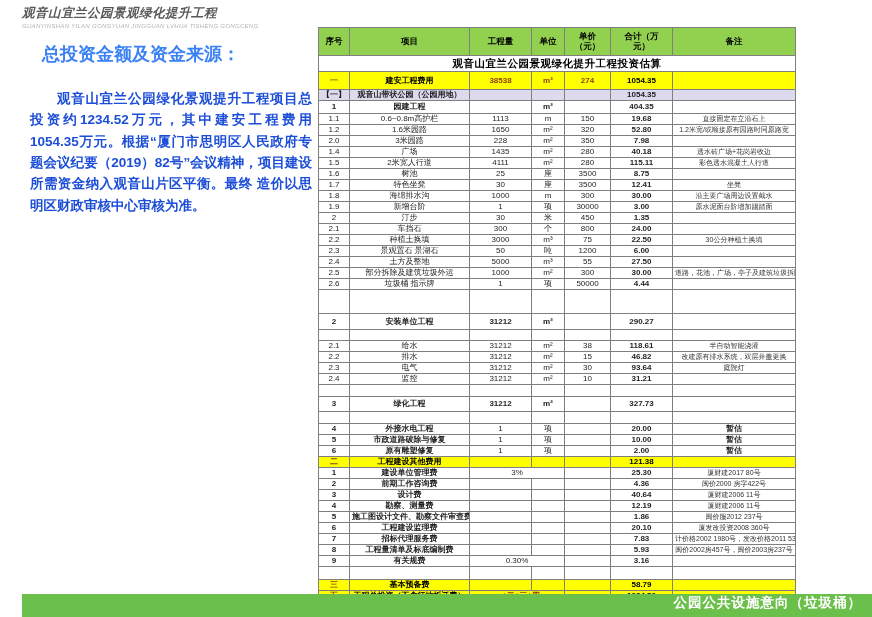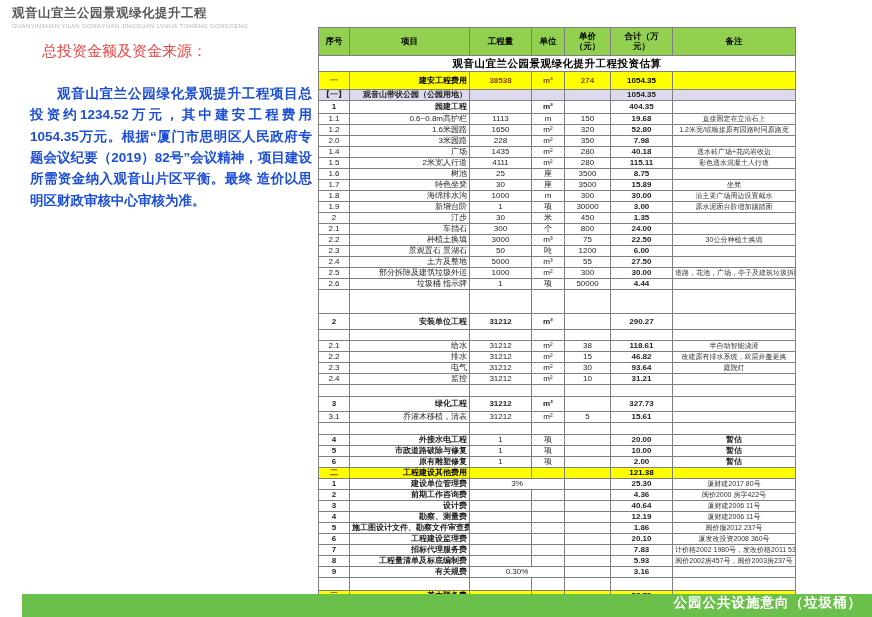--- a/index.html
+++ b/index.html
@@ -1,48 +1,48 @@
 <!DOCTYPE html>
 <html><head>
 <meta charset="utf-8">
 <style>
   html,body{margin:0;padding:0;}
   body{
     width:872px;height:617px;position:relative;background:#ffffff;
     font-family:"Liberation Sans","DejaVu Sans",sans-serif;overflow:hidden;
   }
   
-  .logo{position:absolute;left:12px;top:5px;}
+  .logo{position:absolute;left:22px;top:5px;font-style:italic;}
   .logo-title{font-size:12.5px;font-weight:bold;color:#595959;letter-spacing:0.5px;}
   .logo-sub{font-size:6px;color:#b4b4b4;letter-spacing:0.3px;margin-top:1px;}
 
   
   .left-block{position:absolute;left:30px;top:42px;width:282px;}
-  .left-heading{color:#ef4444;font-weight:normal;font-size:15px;margin-left:12px;}
+  .left-heading{color:#3b82f6;font-weight:bold;font-size:18px;margin-left:12px;}
   .left-para{
     margin-top:22px;font-size:13.5px;font-weight:bold;color:#1d4ed8;
     line-height:1.58;text-align:justify;text-indent:2em;
   }
 
   
   .table-wrap{position:absolute;left:318px;top:27px;width:477px;}
   table{border-collapse:collapse;table-layout:fixed;width:477px;}
   td,th{
     border:1px solid #7f7f7f;padding:0 2px;text-align:center;vertical-align:middle;
     font-size:8px;height:10px;line-height:1.15;color:#1f1f1f;
     overflow:hidden;white-space:nowrap;
   }
   .tbl-title{
     font-size:10.5px;font-weight:bold;height:15px;color:#000;background:#fff;letter-spacing:0.5px;
   }
   thead th{
     background:#92d050;font-weight:bold;font-size:8.5px;height:27px;
     white-space:pre-line;color:#000;
   }
-  td.item{text-align:right;}
+  td.item{text-align:center;}
   td.total{font-weight:bold;}
   td.note{font-size:7px;color:#333;}
   tr.yellow td{background:#ffff00;}
   tr.yellow td.sn,tr.yellow td.qty,tr.yellow td.unit,tr.yellow td.price{color:#8f3d12;font-weight:bold;}
   tr.yellow td.item,tr.yellow td.total{font-weight:bold;color:#000;}
   tr.lavender td{background:#dcdaec;}
   tr.lavender td.sn,tr.lavender td.item,tr.lavender td.total{font-weight:bold;}
   tr.section td{font-weight:bold;}
   tr.bold td.sn,tr.bold td.item,tr.bold td.total{font-weight:bold;}
   tr.nb td.note{font-weight:bold;font-size:8px;color:#1f1f1f;margin-left:43px;}
@@ -175,21 +175,21 @@
           <td class="price">3500</td>
           <td class="total">8.75</td>
           <td class="note"></td>
         </tr>
         <tr>
           <td class="sn">1.7</td>
           <td class="item">特色坐凳</td>
           <td class="qty">30</td>
           <td class="unit">座</td>
           <td class="price">3500</td>
-          <td class="total">15.89</td>
+          <td class="total">12.41</td>
           <td class="note">坐凳</td>
         </tr>
         <tr>
           <td class="sn">1.8</td>
           <td class="item">海绵排水沟</td>
           <td class="qty">1000</td>
           <td class="unit">m</td>
           <td class="price">300</td>
           <td class="total">30.00</td>
           <td class="note">沿主要广场周边设置截水</td>
@@ -340,29 +340,20 @@
         </tr>
         <tr class="section" style="height: 15px;">
           <td class="sn">3</td>
           <td class="item">绿化工程</td>
           <td class="qty">31212</td>
           <td class="unit">m²</td>
           <td class="price"></td>
           <td class="total">327.73</td>
           <td class="note"></td>
         </tr>
-        <tr>
-          <td class="sn">3.1</td>
-          <td class="item">乔灌木移植，清表</td>
-          <td class="qty">31212</td>
-          <td class="unit">m²</td>
-          <td class="price">5</td>
-          <td class="total">15.61</td>
-          <td class="note"></td>
-        </tr>
         <tr class="empty" style="height: 12px;">
           <td></td>
           <td></td>
           <td></td>
           <td></td>
           <td></td>
           <td></td>
           <td></td>
         </tr>
         <tr class="bold nb">

